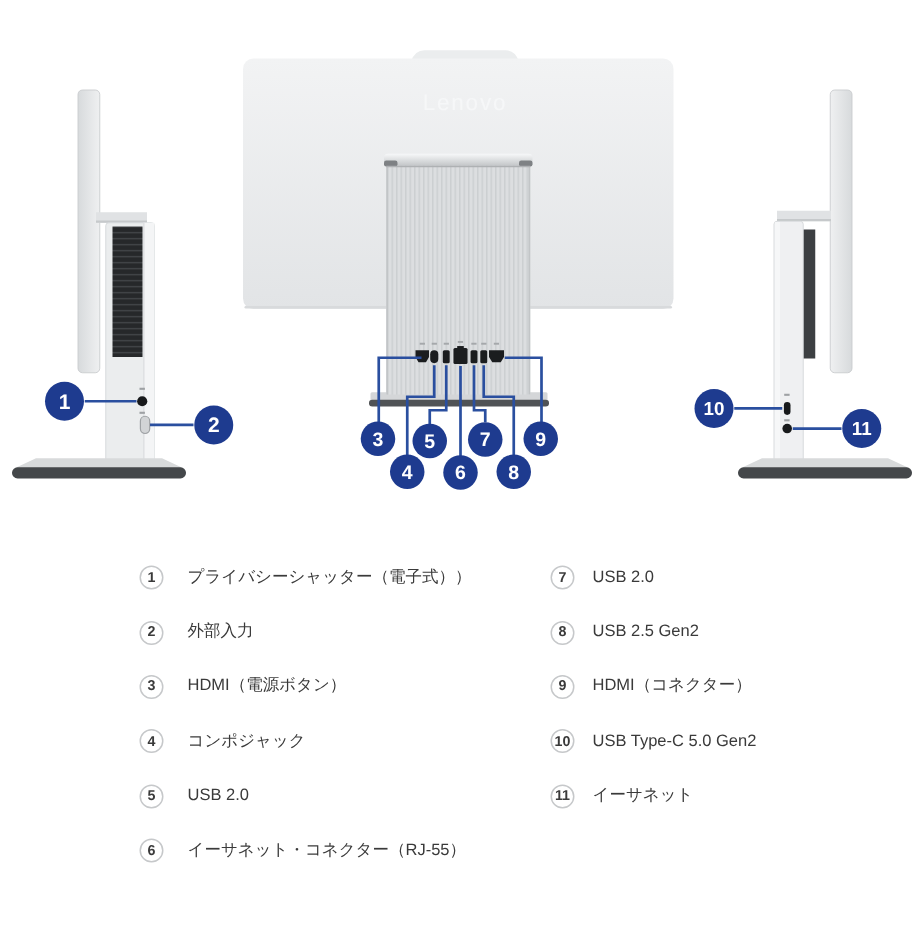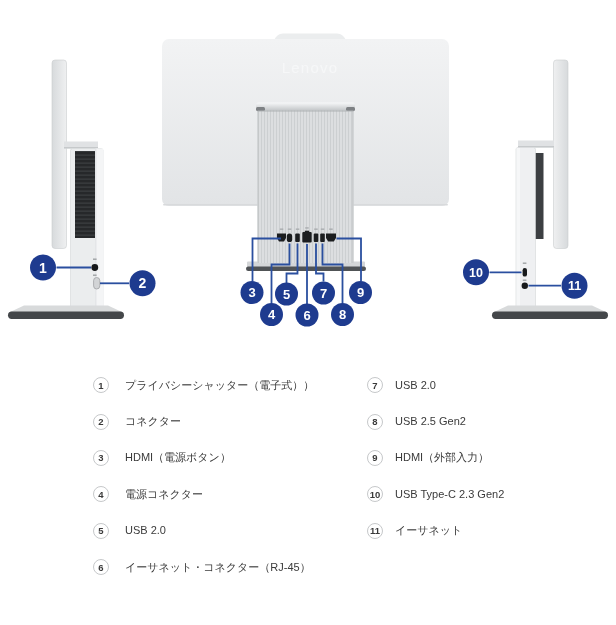--- a/index.html
+++ b/index.html
@@ -166,56 +166,56 @@
     </g>
   </svg>
 
   <div class="legend-col left">
     <div class="lrow">
       <span class="lnum">1</span>
       <span class="llabel">プライバシーシャッター（電子式））</span>
     </div>
     <div class="lrow">
       <span class="lnum">2</span>
-      <span class="llabel">コネクター</span>
+      <span class="llabel">外部入力</span>
     </div>
     <div class="lrow">
       <span class="lnum">3</span>
       <span class="llabel">HDMI（電源ボタン）</span>
     </div>
     <div class="lrow">
       <span class="lnum">4</span>
-      <span class="llabel">電源コネクター</span>
+      <span class="llabel">コンポジャック</span>
     </div>
     <div class="lrow">
       <span class="lnum">5</span>
       <span class="llabel">USB 2.0</span>
     </div>
     <div class="lrow">
       <span class="lnum">6</span>
-      <span class="llabel">イーサネット・コネクター（RJ-45）</span>
+      <span class="llabel">イーサネット・コネクター（RJ-55）</span>
     </div>
   </div>
 
   <div class="legend-col right">
     <div class="lrow">
       <span class="lnum">7</span>
       <span class="llabel">USB 2.0</span>
     </div>
     <div class="lrow">
       <span class="lnum">8</span>
       <span class="llabel">USB 2.5 Gen2</span>
     </div>
     <div class="lrow">
       <span class="lnum">9</span>
-      <span class="llabel">HDMI（外部入力）</span>
+      <span class="llabel">HDMI（コネクター）</span>
     </div>
     <div class="lrow">
       <span class="lnum">10</span>
-      <span class="llabel">USB Type-C 2.3 Gen2</span>
+      <span class="llabel">USB Type-C 5.0 Gen2</span>
     </div>
     <div class="lrow">
       <span class="lnum">11</span>
       <span class="llabel">イーサネット</span>
     </div>
   </div>
 
 </div>
 
 </body></html>

